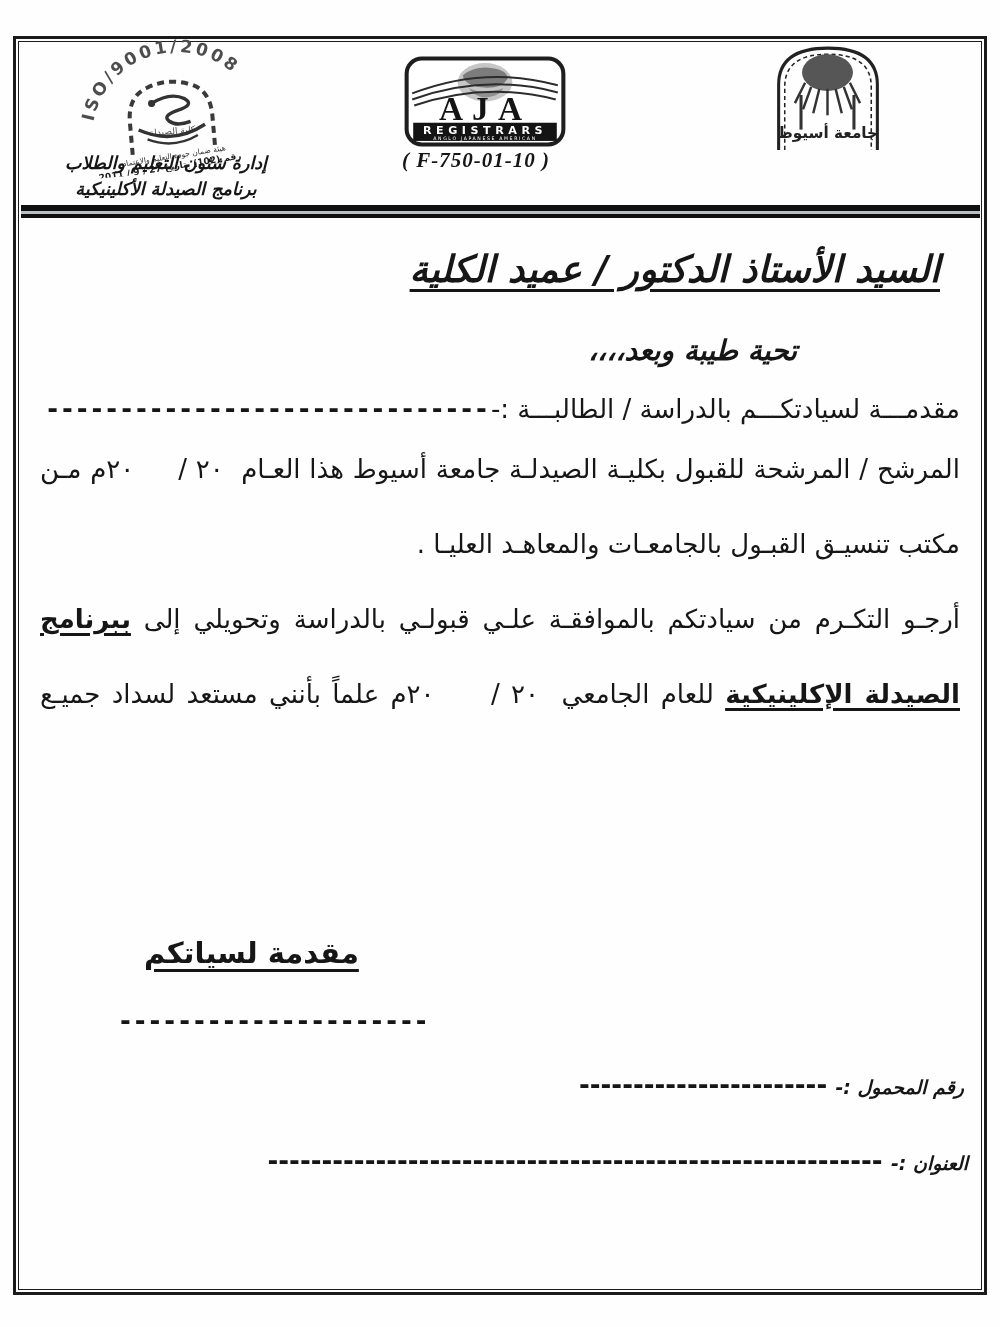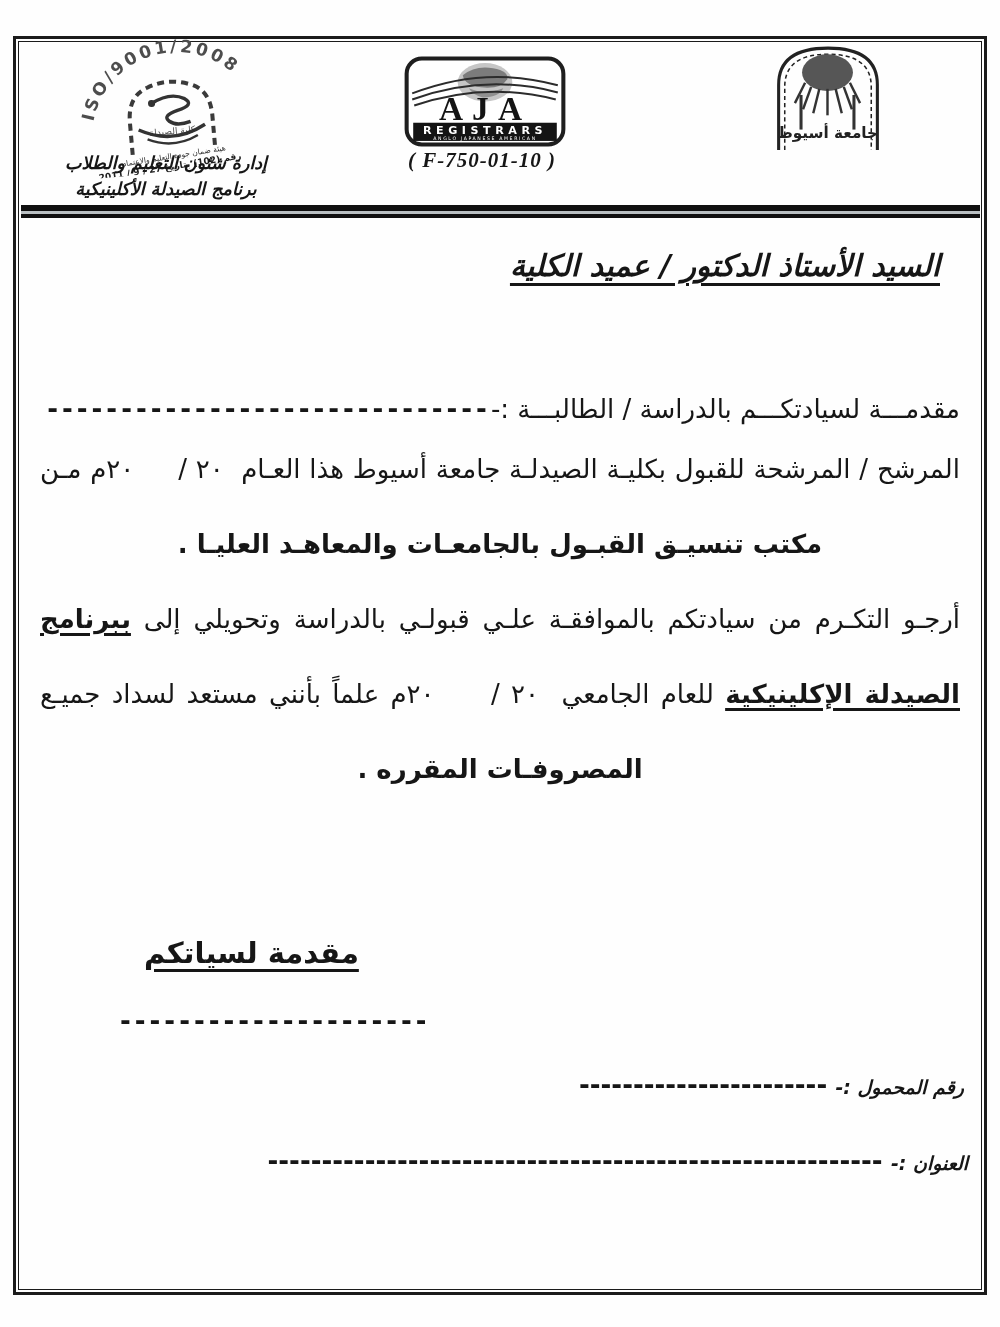--- a/index.html
+++ b/index.html
@@ -10,33 +10,33 @@
   
   .frame{position:absolute;left:13px;right:13px;top:36px;bottom:32px;
     border:3px solid #1b1b1b;}
   .frame-inner{position:absolute;left:2px;right:2px;top:2px;bottom:2px;
     border:1px solid #1b1b1b;}
   
   .stamp-svg{position:absolute;left:64px;top:40px;width:212px;height:132px;transform:rotate(-5deg);}
   .dept{position:absolute;left:36px;top:150px;width:260px;text-align:center;
     direction:rtl;font-weight:bold;font-style:italic;font-size:17.5px;line-height:1.5;}
   .aja-svg{position:absolute;left:404px;top:56px;width:162px;height:91px;}
-  .form-code{position:absolute;left:408px;top:148px;width:174px;text-align:left;
+  .form-code{position:absolute;left:376px;top:148px;width:174px;text-align:right;
     font-family:"Liberation Serif",serif;font-style:italic;font-weight:bold;font-size:21px;letter-spacing:1px;}
   .univ-svg{position:absolute;left:764px;top:40px;width:128px;height:114px;}
   .divider{position:absolute;left:21px;right:20px;top:205px;height:3px;
     background:#b9bfc2;border-top:6px solid #101010;border-bottom:4px solid #101010;}
   
   .rtl{direction:rtl;unicode-bidi:embed;}
-  .salutation{position:absolute;right:60px;top:248px;font-size:30px;font-weight:bold;font-style:italic;
+  .salutation{position:absolute;right:60px;top:248px;font-size:37px;font-weight:bold;font-style:italic;
     text-decoration:underline;text-decoration-thickness:2.5px;text-underline-offset:7px;white-space:nowrap;}
   .greeting{position:absolute;right:203px;top:334px;font-size:28px;font-weight:bold;font-style:italic;white-space:nowrap;}
   .bline{position:absolute;left:40px;right:40px;font-size:26px;line-height:1.35;}
   .jline{text-align:justify;text-align-last:justify;}
-  .rline{text-align:center;font-weight:bold;}
+  .rline{text-align:right;}
   .intro{display:flex;align-items:baseline;}
   .intro .label{white-space:nowrap;}
   .blankdash{font-weight:bold;letter-spacing:4px;white-space:nowrap;overflow:hidden;}
   .intro .blankdash{flex:1;margin-left:6px;}
   .embold{font-weight:bold;text-decoration:underline;text-decoration-thickness:2.5px;text-underline-offset:5px;}
   .closing{position:absolute;right:305px;top:838px;font-size:30px;font-weight:bold;font-style:italic;white-space:nowrap;}
   .submitted{position:absolute;left:144px;top:936px;font-size:29px;font-weight:bold;
     text-decoration:underline;text-decoration-thickness:2.5px;text-underline-offset:6px;white-space:nowrap;}
   .name-blank{position:absolute;left:120px;top:1006px;width:305px;font-size:26px;}
   .field-line{position:absolute;font-size:26px;white-space:nowrap;}
@@ -107,41 +107,41 @@
     <g stroke="#333" stroke-width="3">
       <line x1="36" y1="54" x2="36" y2="88"></line>
       <line x1="88" y1="54" x2="88" y2="88"></line>
     </g>
     <text x="62" y="96" text-anchor="middle" font-size="15" font-weight="bold" fill="#222">جامعة أسيوط</text>
   </svg>
 
   <div class="divider"></div>
 
   <div class="salutation rtl">السيد الأستاذ الدكتور  /  عميد الكلية</div>
+  <div class="greeting rtl">تحية طيبة وبعد،،،،</div>
 
   <div class="bline rtl intro" style="top:392px;">
     <span class="label">مقدمـــة لسيادتكـــم بالدراسة / الطالبـــة :-</span>
     <span class="blankdash">-------------------------------------------------------</span>
   </div>
 
   <div class="bline rtl jline" style="top:452px;">المرشح / المرشحة للقبول بكليـة الصيدلـة جامعة أسيوط هذا العـام &nbsp;٢٠ /&nbsp;&nbsp;&nbsp;&nbsp;&nbsp;٢٠م مـن</div>
 
   <div class="bline rtl rline" style="top:527px;">مكتب تنسيـق القبـول بالجامعـات والمعاهـد العليـا .</div>
 
   <div class="bline rtl jline" style="top:602px;">
     <span>أرجـو التكـرم من سيادتكم بالموافقـة علـي قبولـي بالدراسة وتحويلي إلى</span>
     <span class="embold">ببرنامج</span>
   </div>
 
   <div class="bline rtl jline" style="top:677px;">
     <span class="embold">الصيدلة الإكلينيكية</span>
     <span>للعام الجامعي &nbsp;٢٠ /&nbsp;&nbsp;&nbsp;&nbsp;&nbsp;٢٠م علماً بأنني مستعد لسداد جميـع</span>
   </div>
 
-  <div class="bline rtl rline" style="top:752px;">المصروفـات المقرره .</div>
 
 
   <div class="submitted rtl">مقدمة لسياتكم</div>
   <div class="name-blank blankdash">----------------------</div>
 
   <div class="field-line rtl mobile-line">
     <span class="label">رقم المحمول :-</span>
     <span class="blankdash">-----------------------</span>
   </div>
 

